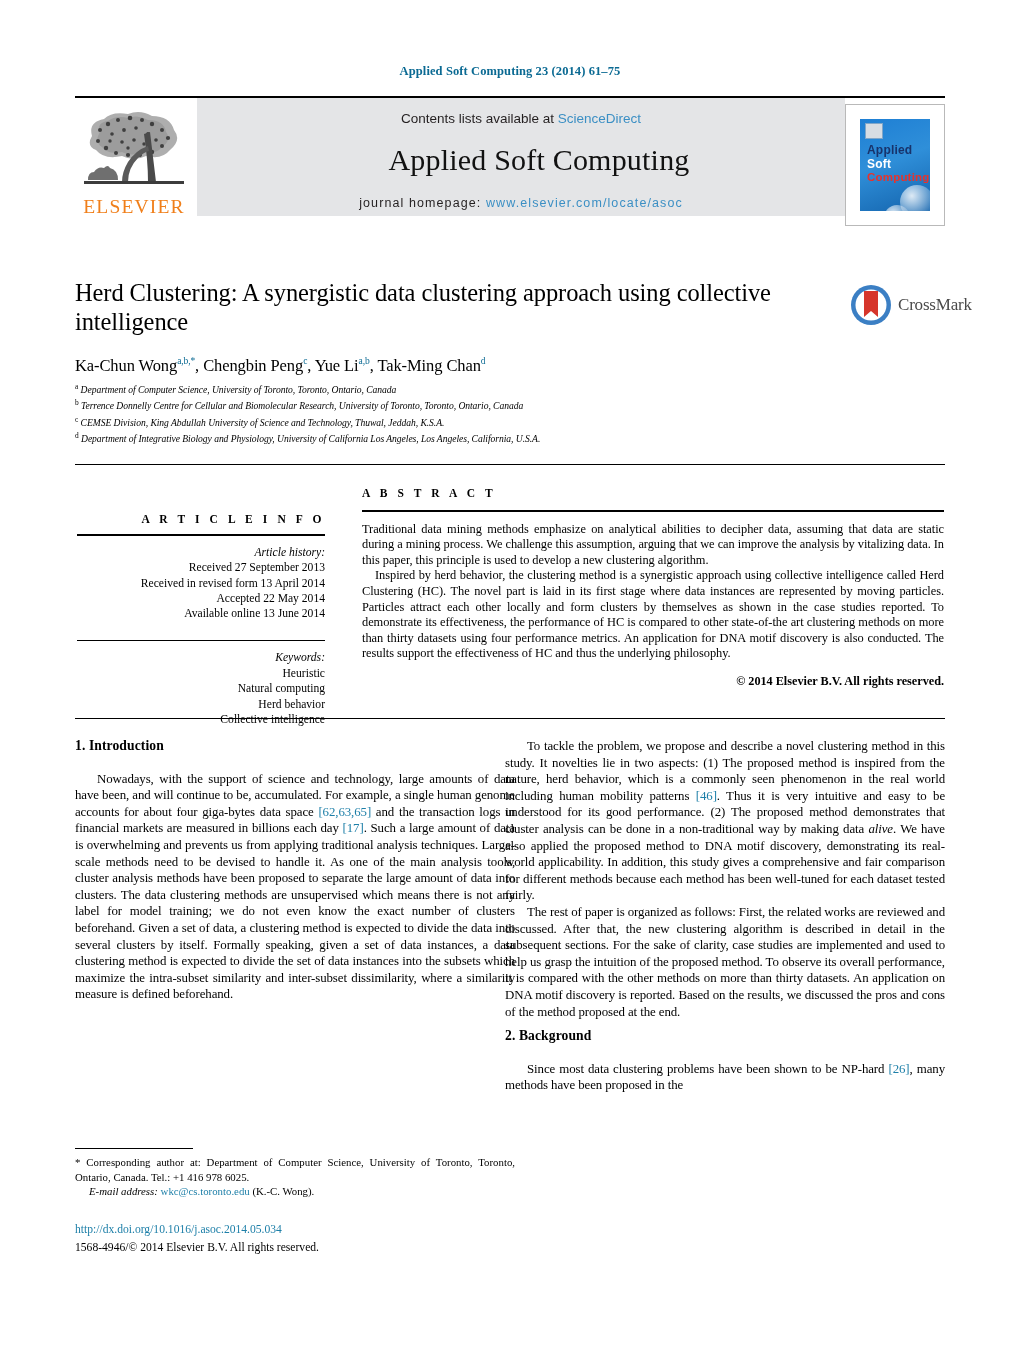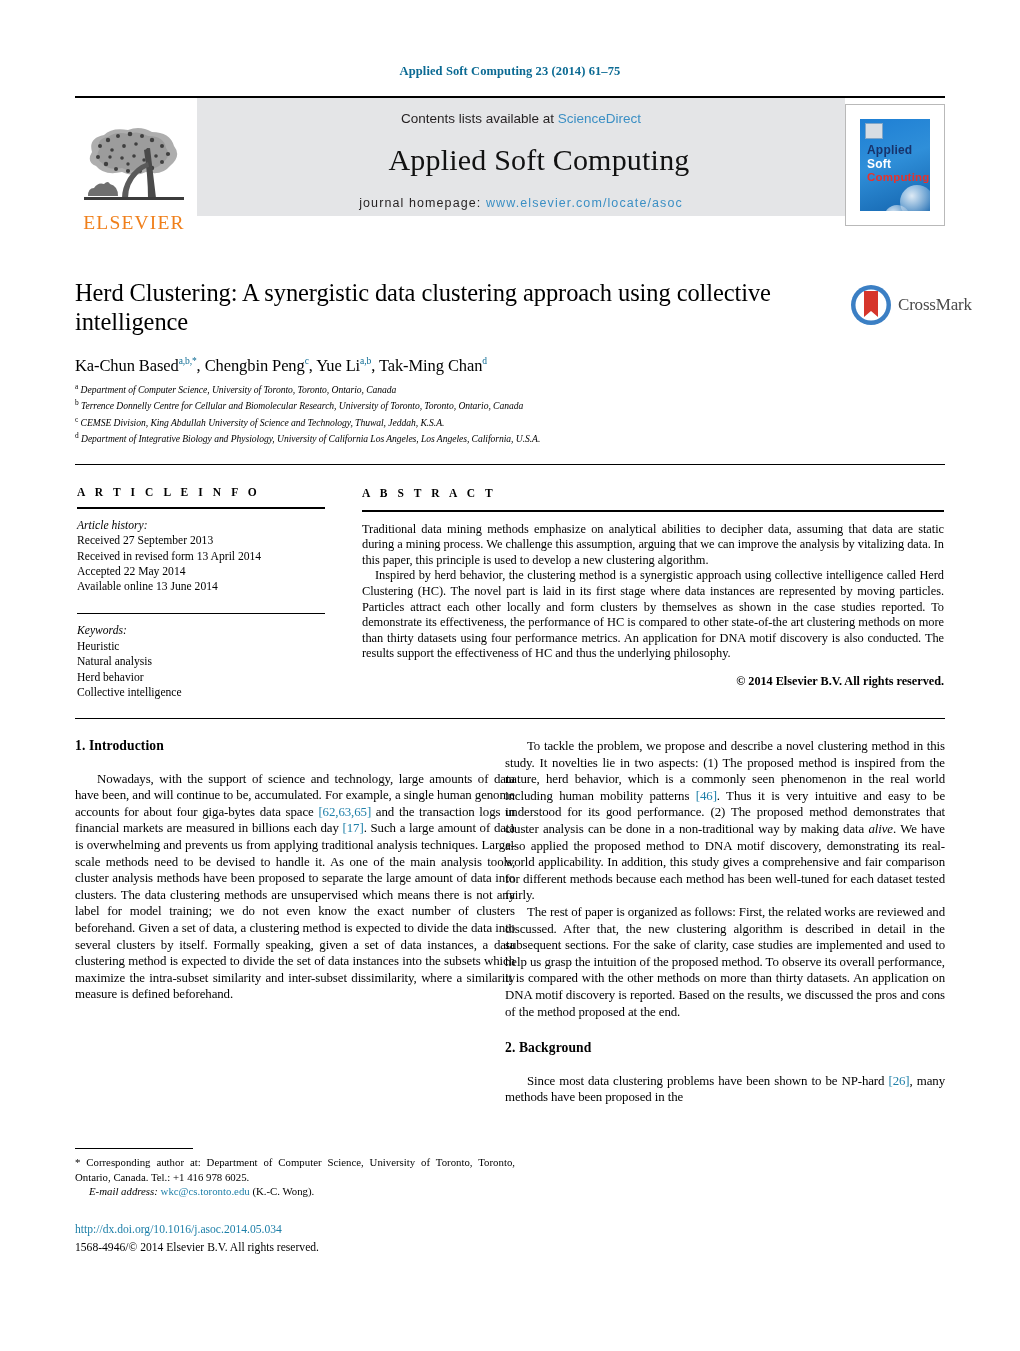--- a/index.html
+++ b/index.html
@@ -45,21 +45,21 @@
   }
   .rule-top {
     position: absolute;
     top: 0; left: 0;
     width: 870px;
     height: 2px;
     background: #000;
   }
   .elsevier-logo {
     position: absolute;
-    top: 28px;
+    top: 12px;
     left: 0px;
     width: 118px;
     height: 120px;
     text-align: center;
   }
   .tree {
     width: 112px;
     height: 86px;
     display: block;
     margin: 2px auto 0;
@@ -223,23 +223,24 @@
     background: #000;
   }
   .band-rule-bottom {
     position: absolute;
     top: 718px; left: 75px;
     width: 870px; height: 1px;
     background: #000;
   }
   .info-col {
     position: absolute;
-    top: 486px;
+    top: 513px;
     left: 77px;
     width: 248px;
+    text-align: right;
   }
   .abstract-col {
     position: absolute;
     top: 487px;
     left: 362px;
     width: 582px;
   }
   .sec-head {
     font-size: 11.5px;
     font-weight: bold;
@@ -300,21 +301,21 @@
     text-align: justify;
   }
   .col-left { left: 75px; }
   .col-right { left: 505px; }
   .h2 {
     font-size: 13.6px;
     font-weight: bold;
     margin: 0 0 16px 0;
     letter-spacing: .1px;
   }
-  .h2.spaced { margin-top: 20px; }
+  .h2.spaced { margin-top: 8px; }
   .body-col p {
     margin: 0;
     text-indent: 22px;
     letter-spacing: -.1px;
   }
   .cite { color: #1d7fa8; }
   em.alive { font-style: italic; }
 
   
   .footnote {
@@ -442,21 +443,21 @@
         <path d="M14 7 h14 v26 l-7 -6 l-7 6 Z" fill="#d6352b"></path>
       </svg>
     </div>
     <div class="cm-word">CrossMark</div>
   </div>
 
   <div class="title-wrap">
     <h1 class="paper-title">Herd Clustering: A synergistic data clustering approach using collective intelligence</h1>
 
     <div class="authors">
-      <span>Ka-Chun Based</span><sup>a,b,*</sup>,
+      <span>Ka-Chun Wong</span><sup>a,b,*</sup>,
       <span>Chengbin Peng</span><sup>c</sup>,
       <span>Yue Li</span><sup>a,b</sup>,
       <span>Tak-Ming Chan</span><sup>d</sup>
     </div>
 
     <div class="affils">
       <div class="affil"><sup>a</sup> <span>Department of Computer Science, University of Toronto, Toronto, Ontario, Canada</span></div>
       <div class="affil"><sup>b</sup> <span>Terrence Donnelly Centre for Cellular and Biomolecular Research, University of Toronto, Toronto, Ontario, Canada</span></div>
       <div class="affil"><sup>c</sup> <span>CEMSE Division, King Abdullah University of Science and Technology, Thuwal, Jeddah, K.S.A.</span></div>
       <div class="affil"><sup>d</sup> <span>Department of Integrative Biology and Physiology, University of California Los Angeles, Los Angeles, California, U.S.A.</span></div>
@@ -472,21 +473,21 @@
       <div class="info-label">Article history:</div>
       <div class="info-line">Received 27 September 2013</div>
       <div class="info-line">Received in revised form 13 April 2014</div>
       <div class="info-line">Accepted 22 May 2014</div>
       <div class="info-line">Available online 13 June 2014</div>
     </div>
     <div class="kw-rule"></div>
     <div class="info-block" style="margin-top:0">
       <div class="info-label">Keywords:</div>
       <div class="info-line">Heuristic</div>
-      <div class="info-line">Natural analysis</div>
+      <div class="info-line">Natural computing</div>
       <div class="info-line">Herd behavior</div>
       <div class="info-line">Collective intelligence</div>
     </div>
   </div>
 
   <div class="abstract-col">
     <div class="sec-head">A B S T R A C T</div>
     <div class="hair-abs"></div>
     <div class="abstract-body">
       <p>Traditional data mining methods emphasize on analytical abilities to decipher data, assuming that data are static during a mining process. We challenge this assumption, arguing that we can improve the analysis by vitalizing data. In this paper, this principle is used to develop a new clustering algorithm.</p>

